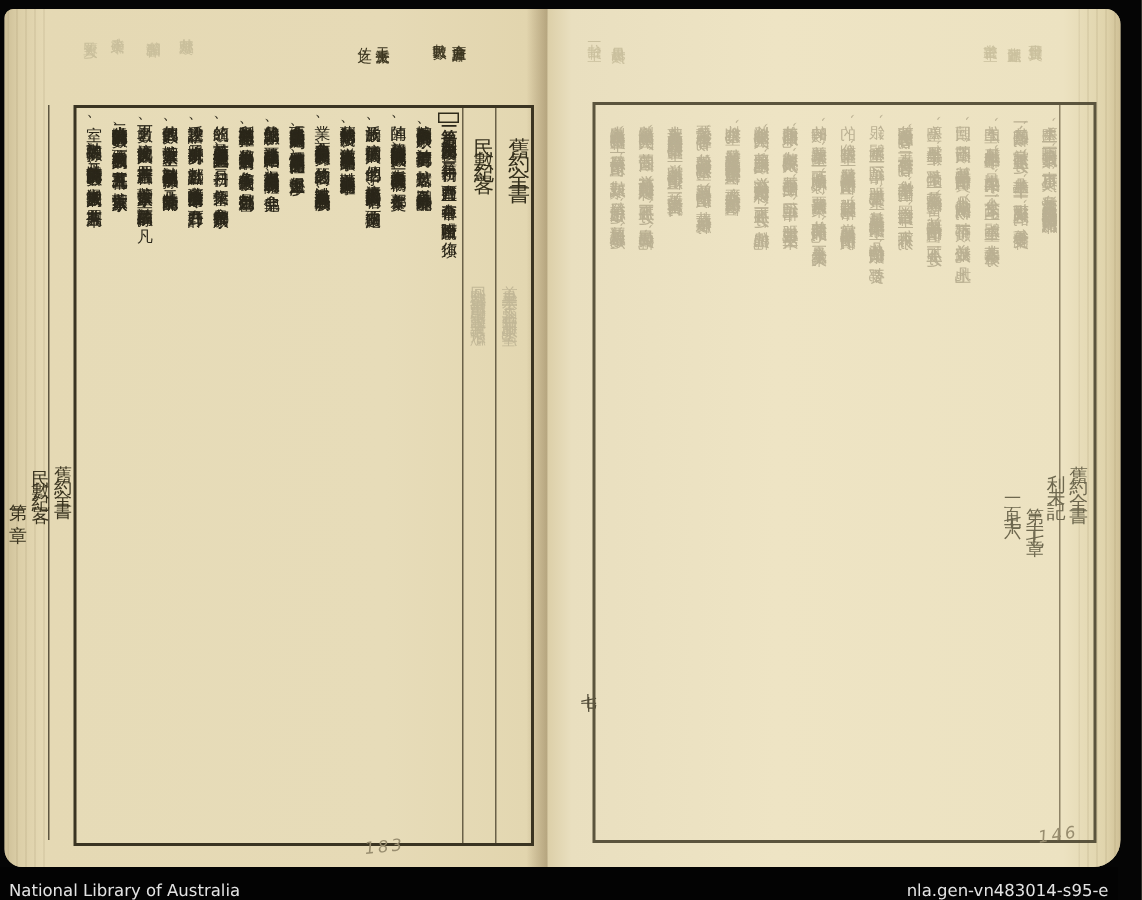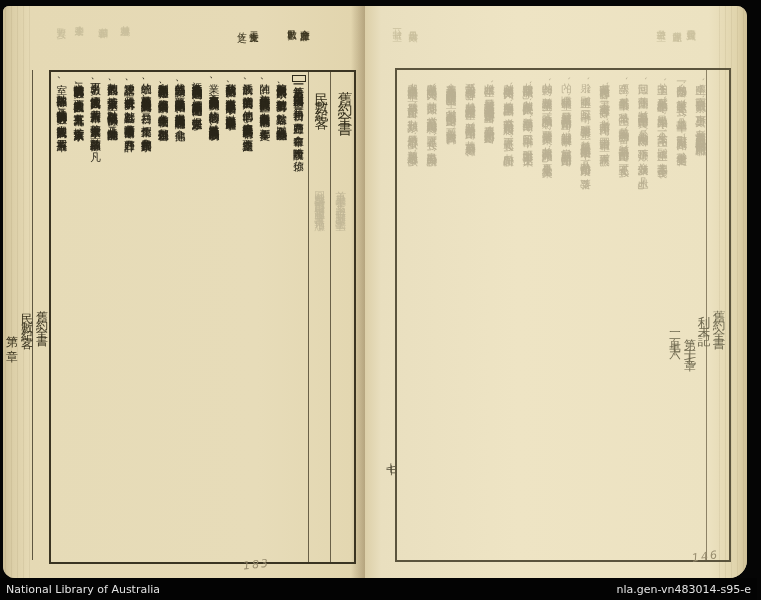--- a/index.html
+++ b/index.html
@@ -117,22 +117,22 @@
 
   
   .pencil {
     position:absolute; color:#988d6f;
     font-family:"DejaVu Sans","Liberation Sans",sans-serif;
     font-size:11px; font-style:italic; letter-spacing:2px;
   }
   .pencil-left  { left:243px; top:558px; transform:rotate(-6deg); }
   .pencil-right { left:692px; top:550px; transform:rotate(-8deg); }
   .bottom-bar {
-    position:absolute; left:0; right:4px; bottom:0; height:22px; background:#030303;
-    display:flex; justify-content:space-between; align-items:center; padding:0 6px;
+    position:absolute; left:0; right:16px; bottom:0; height:22px; background:#030303;
+    display:flex; justify-content:space-between; align-items:flex-end; padding:0 6px;
     box-sizing:border-box;
     font-family:"DejaVu Sans","Liberation Sans",sans-serif;
     font-size:11px; color:#e3e3e3;
   }
 </style>
 </head>
 <body>
 
 <div class="stage">
   <div class="book">

